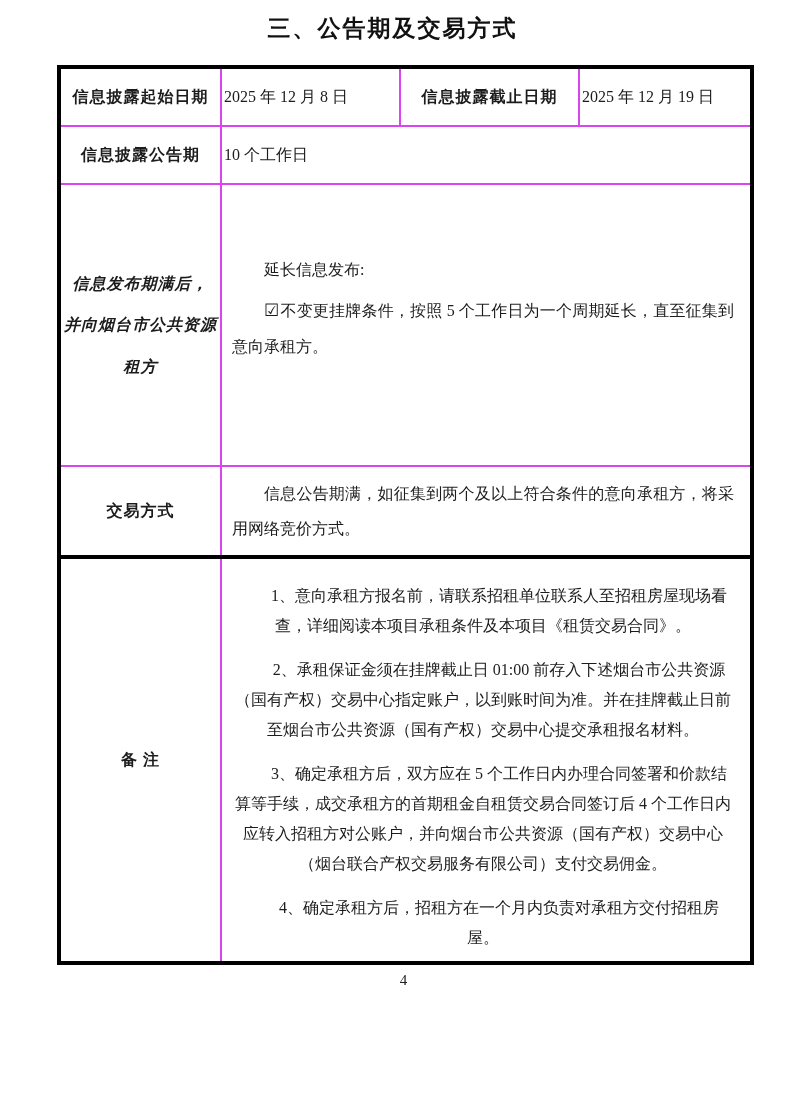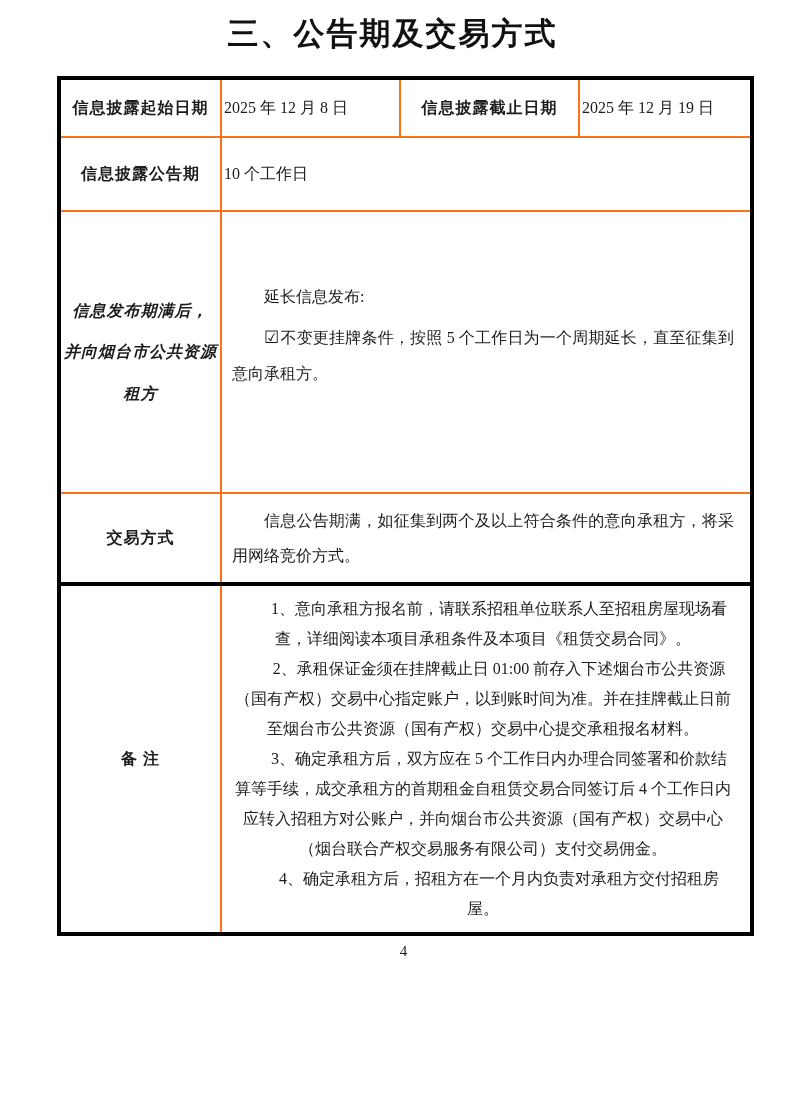--- a/index.html
+++ b/index.html
@@ -13,34 +13,34 @@
     height: 1095px;
     background: #ffffff;
     font-family: "Liberation Serif", "DejaVu Serif", serif;
     color: #1c1c1c;
     overflow: hidden;
   }
   .doc-title {
     margin: 0;
     padding-top: 13px;
     text-align: center;
-    font-size: 31px;
+    font-size: 23px;
     font-weight: bold;
     letter-spacing: 2px;
     color: #111111;
   }
   table.announcement {
     border-collapse: collapse;
     table-layout: fixed;
     width: 693px;
     margin: 21px 0 0 57px;
     border: 4px solid #000000;
   }
   table.announcement td {
-    border: 2px solid #f97316;
+    border: 2px solid #d946ef;
     font-size: 16px;
     overflow: hidden;
   }
   td.lbl {
     text-align: center;
     vertical-align: middle;
     font-weight: bold;
     letter-spacing: 1px;
     line-height: 2.1;
     padding: 2px;
@@ -61,21 +61,21 @@
   td.content p {
     margin: 0;
     text-indent: 2em;
     line-height: 2.0;
   }
   tr.row-extend td.content { padding-bottom: 40px; }
   tr.row-extend td.content p { line-height: 2.2; margin: 5px 0; }
   tr.row-trade td.content p { line-height: 2.2; }
   tr.row-remarks td { border-top: 4px solid #000000; text-align: center; }
   tr.row-remarks td.content { padding: 8px 16px 8px 10px; }
-  tr.row-remarks td.content p { line-height: 30px; }
+  tr.row-remarks td.content p { line-height: 30px; margin-top: 14px; }
   .checkbox-glyph {
     font-size: 17px;
     padding-right: 1px;
   }
   .page-number {
     width: 693px;
     margin-left: 57px;
     margin-top: 7px;
     text-align: center;
     font-size: 15px;
@@ -97,21 +97,21 @@
     </colgroup>
 
     <tbody>
         <tr class="row-dates" style="height:59px;">
       <td class="lbl">信息披露起始日期</td>
       <td class="val">2025 年 12 月 8 日</td>
       <td class="lbl">信息披露截止日期</td>
       <td class="val">2025 年 12 月 19 日</td>
     </tr>
 
-    <tr class="row-period" style="height:74px;">
+    <tr class="row-period" style="height:58px;">
       <td class="lbl">信息披露公告期</td>
       <td class="val" colspan="3">10 个工作日</td>
     </tr>
 
     <tr class="row-extend" style="height:282px;">
       <td class="lbl tall-lbl">
         <span class="lbl-line">信息发布期满后，</span>
         <span class="lbl-line">并向烟台市公共资源</span>
         <span class="lbl-line">租方</span>
       </td>

